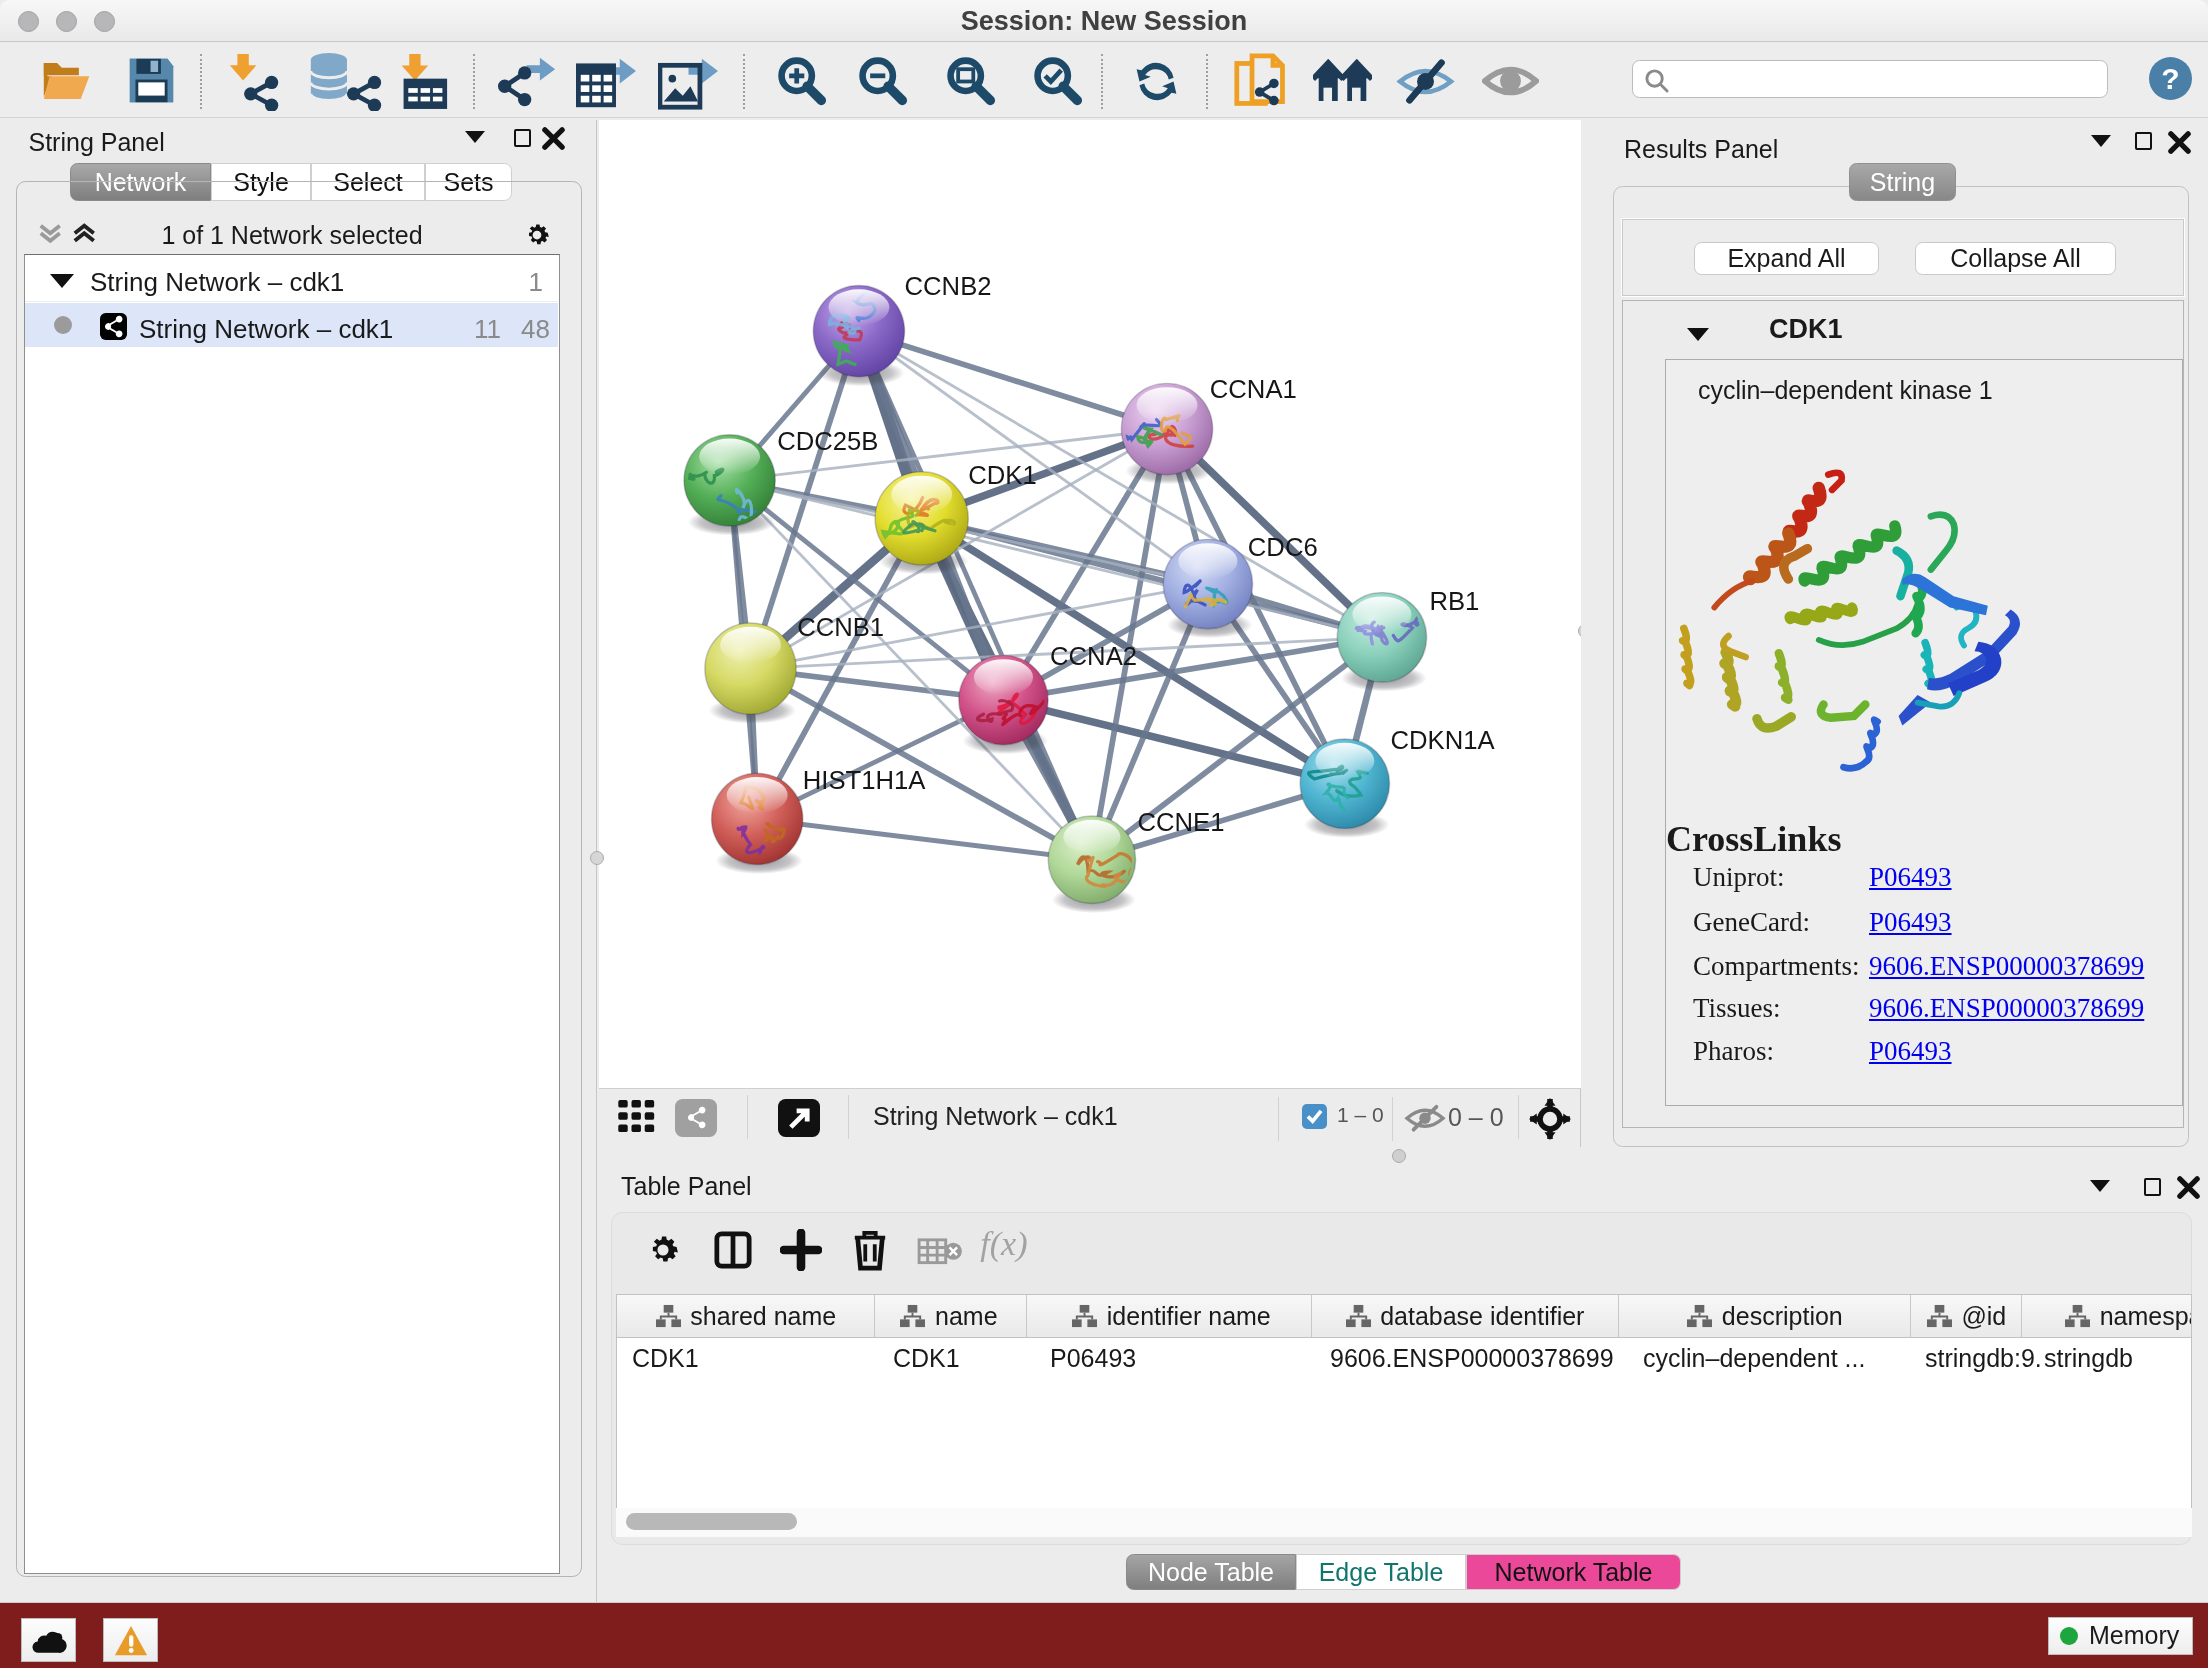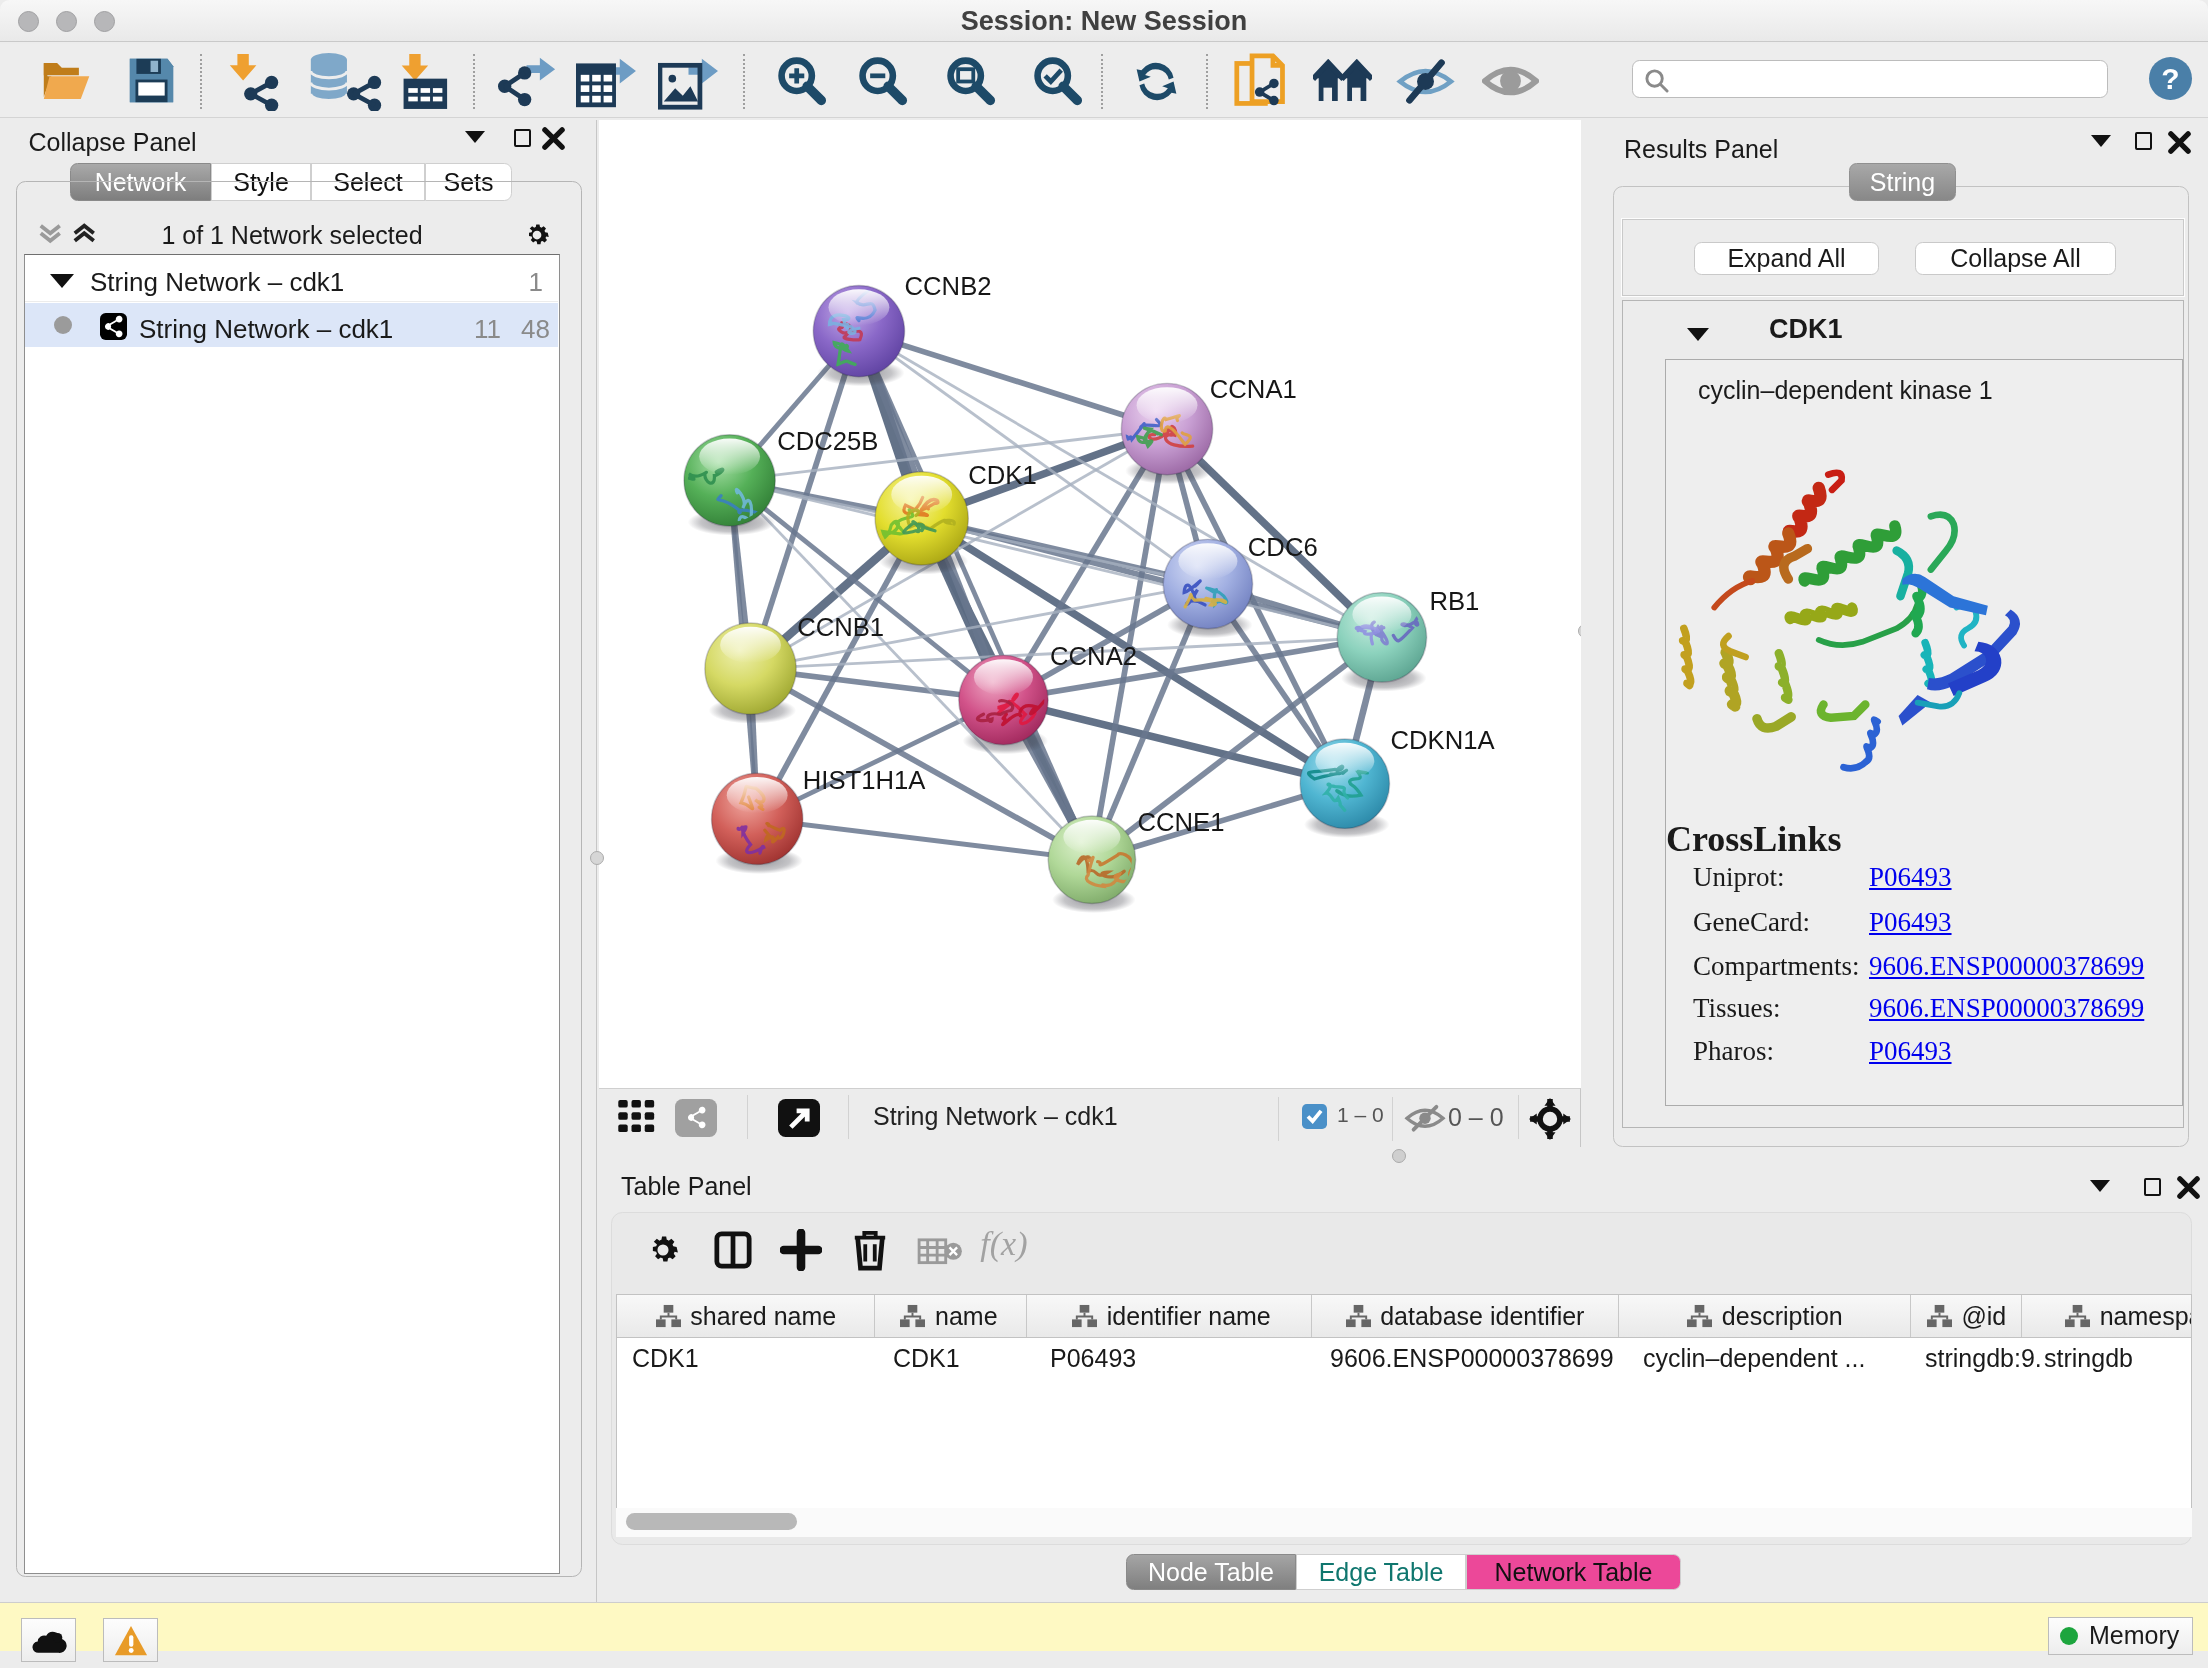--- a/index.html
+++ b/index.html
@@ -188,21 +188,21 @@
     <svg class="abs" style="left:11.4px;top:6.7px;" width="25" height="25" viewBox="0 0 26 26">
         <circle cx="11" cy="11" r="8" fill="none" stroke="#8a8a8a" stroke-width="3"></circle>
         <path d="M17 17 L24 24" stroke="#8a8a8a" stroke-width="3" stroke-linecap="round"></path>
       </svg>
   </div>
 
   <div class="abs" style="left:2149px;top:13.3px;width:43px;height:43px;border-radius:50%;background:#4a7fa8;color:#fff;text-align:center;line-height:43px;font-size:30px;font-weight:bold;">?</div>
 </div>
 
 <div id="cp" class="abs" style="left:0;top:120px;width:597px;height:1482px;background:#ececec;border-right:1.9px solid #c6c6c6;">
-  <div class="abs" style="left:28.5px;top:7.6px;font-size:25px;">Collapse Panel</div>
+  <div class="abs" style="left:28.5px;top:7.6px;font-size:25px;">String Panel</div>
 
   <div class="abs" style="left:465px;top:11.4px;width:0;height:0;border-left:10.5px solid transparent;border-right:10.5px solid transparent;border-top:12.4px solid #111;"></div>
   <div class="abs" style="left:514px;top:8.6px;width:17px;height:18px;border:2.9px solid #111;border-radius:1.9px;"></div>
   <svg class="abs" style="left:542px;top:6.7px;" width="23" height="23" viewBox="0 0 24 24">
       <path d="M3 3 L21 21 M21 3 L3 21" stroke="#111" stroke-width="5.5" stroke-linecap="round"></path>
     </svg>
 
   <div class="abs" style="left:70px;top:43px;width:141px;height:38px;background:linear-gradient(#a9a9a9,#7e7e7e);border:1px solid #8a8a8a;border-radius:7.6px 0 0 7.6px;color:#fff;text-align:center;line-height:36px;font-size:25px;">Network</div>
   <div class="abs" style="left:211px;top:43px;width:100px;height:38px;background:#fff;border:1px solid #cfcfcf;color:#111;text-align:center;line-height:36px;font-size:25px;">Style</div>
   <div class="abs" style="left:311px;top:43px;width:114px;height:38px;background:#fff;border:1px solid #cfcfcf;color:#111;text-align:center;line-height:36px;font-size:25px;">Select</div>
@@ -794,21 +794,21 @@
 
   <div class="abs" style="left:19px;top:340px;width:1576px;height:28.5px;background:#fafafa;">
     <div class="abs" style="left:9.5px;top:4.8px;width:171px;height:17px;background:#b8b8b8;border-radius:8.6px;"></div>
   </div>
 
   <div class="abs" style="left:529px;top:386px;width:170px;height:36px;background:linear-gradient(#a5a5a5,#7f7f7f);border:1px solid #8a8a8a;border-radius:7.6px 0 0 7.6px;color:#fff;text-align:center;line-height:34px;font-size:25px;">Node Table</div>
   <div class="abs" style="left:699px;top:386px;width:170px;height:36px;background:#fff;border:1px solid #cfcfcf;color:#0f766e;text-align:center;line-height:34px;font-size:25px;">Edge Table</div>
   <div class="abs" style="left:869px;top:386px;width:215px;height:36px;background:#ec4899;border:1px solid #cfcfcf;border-radius:0 7.6px 7.6px 0;color:#111;text-align:center;line-height:34px;font-size:25px;">Network Table</div>
 </div>
 
-<div id="statusbar" class="abs" style="left:0;top:1602px;width:2208px;height:49px;background:#fef9c3;border-top:1.9px solid #cdcdcd;">
+<div id="statusbar" class="abs" style="left:0;top:1602px;width:2208px;height:67px;background:#7f1d1d;border-top:1.9px solid #cdcdcd;">
   <div class="abs" style="left:21px;top:15px;width:55px;height:44px;background:linear-gradient(#fdfdfd,#ededed);border:1.9px solid #bcbcbc;">
     <svg style="position:absolute;left:9.5px;top:8.6px;" width="36" height="25" viewBox="0 0 38 26">
         <path fill="#111" d="M30 11 a8 8 0 0 0 -15 -3 a7 7 0 0 0 -9 6 a6 6 0 0 0 1 12 h21 a7.5 7.5 0 0 0 2 -15z"></path>
         <circle cx="27" cy="10" r="5" fill="#111"></circle>
       </svg>
   </div>
   <div class="abs" style="left:103px;top:15px;width:55px;height:44px;background:linear-gradient(#fdfdfd,#ededed);border:1.9px solid #bcbcbc;">
     <svg style="position:absolute;left:8.6px;top:4.8px;" width="36" height="34" viewBox="0 0 38 36">
         <path d="M19 2 L36 33 H2 Z" fill="#e89b28"></path>
         <rect x="17" y="12" width="4.5" height="12" rx="2" fill="#fff"></rect>

